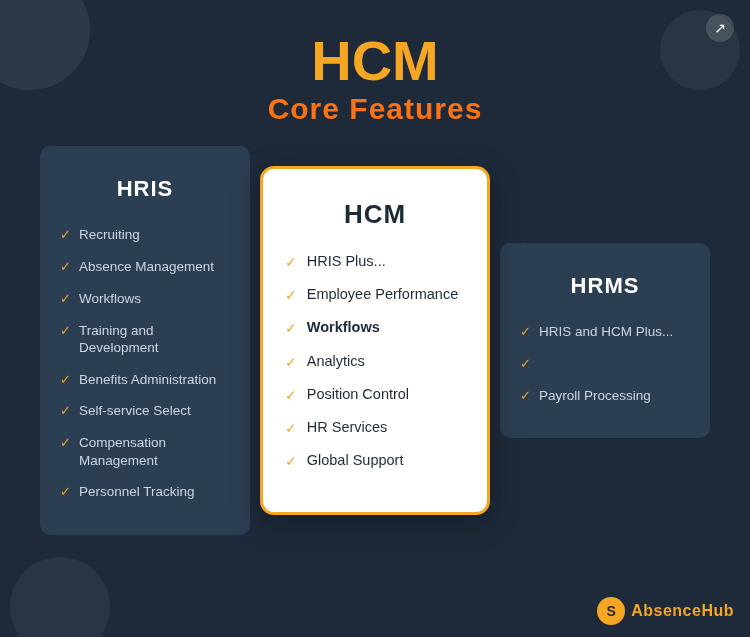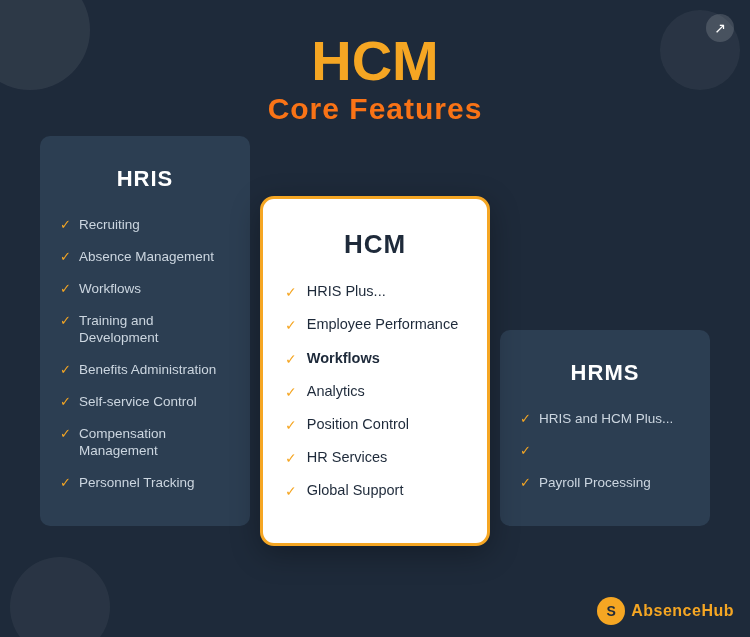--- a/index.html
+++ b/index.html
@@ -74,21 +74,21 @@
       font-size: 30px;
       font-weight: 700;
       color: #f97316;
       letter-spacing: 1px;
     }
 
     
     .cards-container {
       display: flex;
       justify-content: center;
-      align-items: flex-end;
+      align-items: center;
       gap: 0;
       padding: 10px 30px 20px 30px;
       height: 400px;
     }
 
     
     .side-card {
       background: #2c3e52;
       border-radius: 10px;
       flex: 1;
@@ -255,21 +255,21 @@
         <li>
           <span class="check-icon">✓</span>
           <span>Training and Development</span>
         </li>
         <li>
           <span class="check-icon">✓</span>
           <span>Benefits Administration</span>
         </li>
         <li>
           <span class="check-icon">✓</span>
-          <span>Self-service Control</span>
+          <span>Self-service Select</span>
         </li>
         <li>
           <span class="check-icon">✓</span>
           <span>Compensation Management</span>
         </li>
         <li>
           <span class="check-icon">✓</span>
           <span>Personnel Tracking</span>
         </li>
       </ul>

